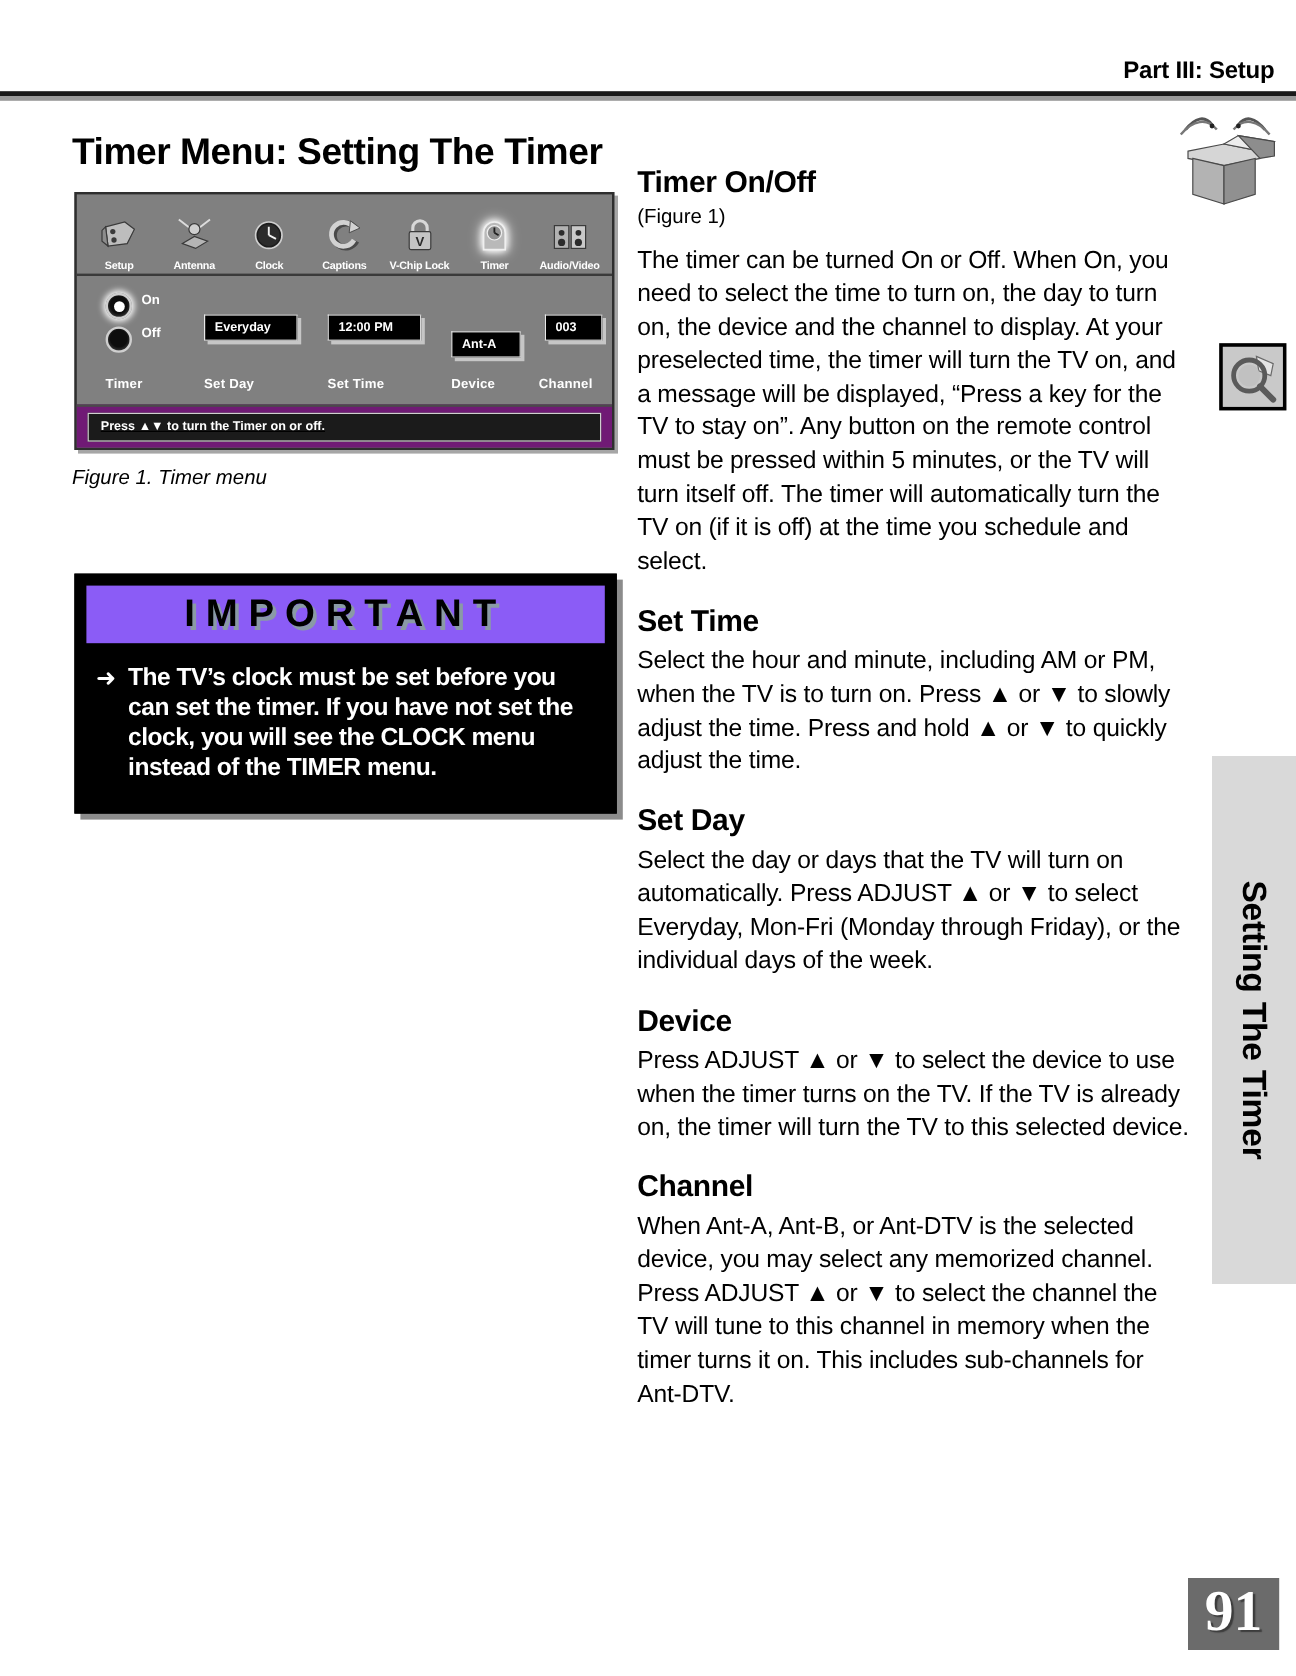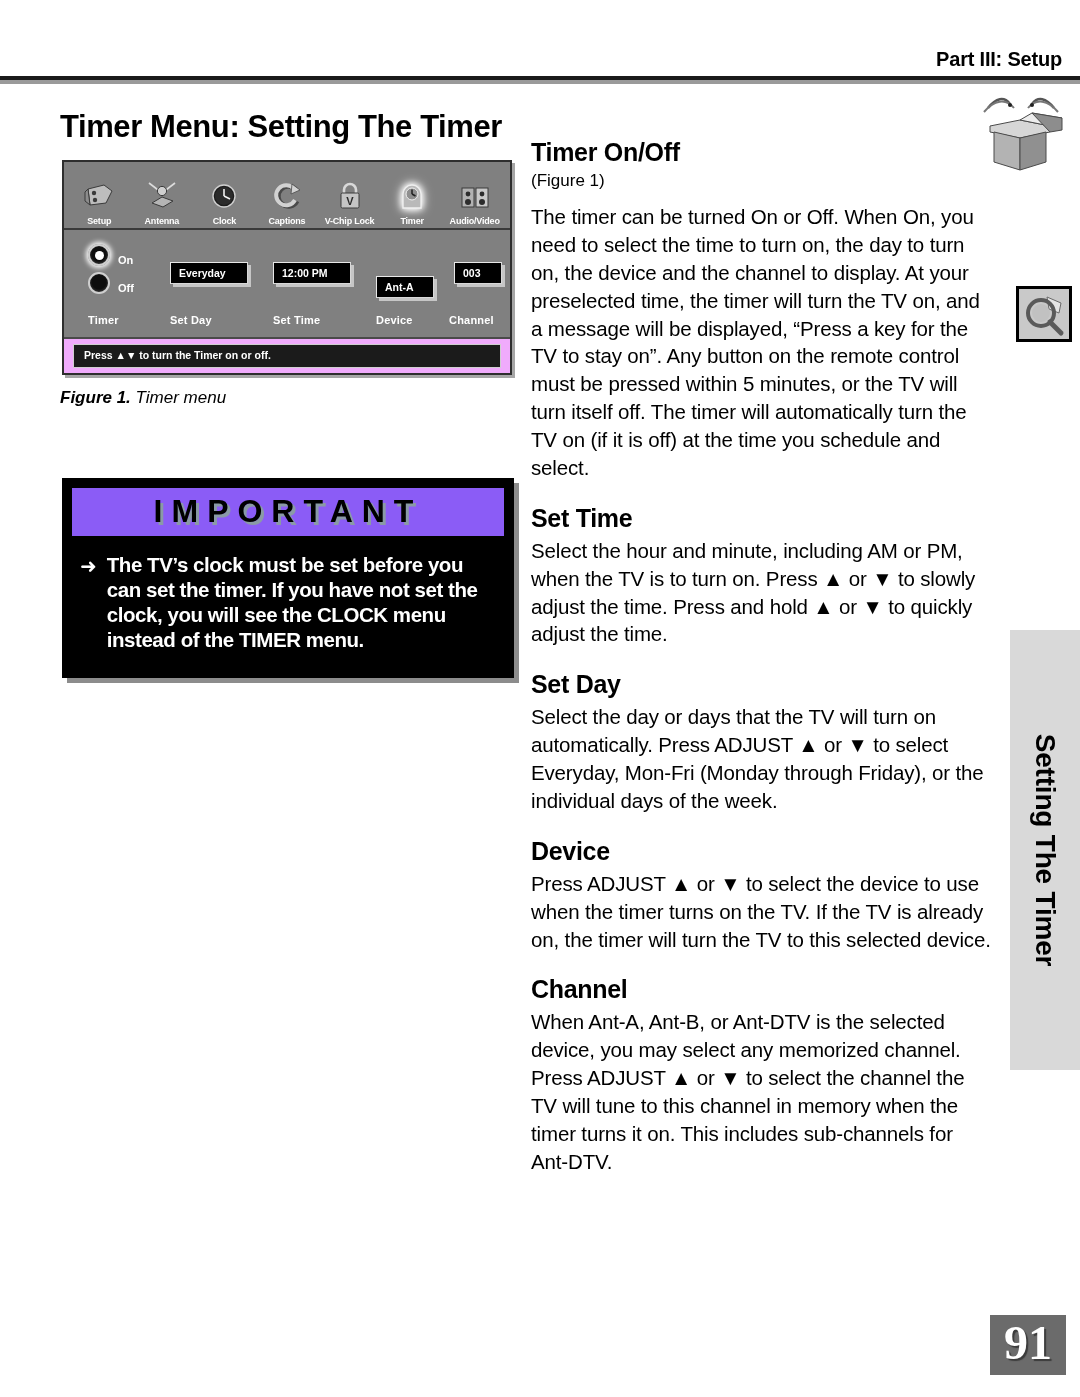--- a/index.html
+++ b/index.html
@@ -121,21 +121,21 @@
     position: relative;
     height: 108px;
   }
   .radio-group {
     position: absolute;
     left: 24px;
     top: 14px;
   }
   .radio-row {
     display: flex;
-    align-items: flex-end;
+    align-items: flex-start;
     margin-bottom: 6px;
   }
   .radio-dot {
     width: 22px;
     height: 22px;
     border-radius: 50%;
     background: radial-gradient(circle at 50% 45%, #0d0d0d 52%, #2a2a2a 70%, #151515 100%);
     border: 2px solid #cfcfcf;
     box-sizing: border-box;
     display: flex;
@@ -179,24 +179,25 @@
     font-weight: bold;
     letter-spacing: 0.2px;
   }
 
   .tvmenu-statuswrap {
     position: absolute;
     left: 0;
     bottom: 0;
     width: 100%;
     height: 36px;
-    background: #f0abfc;
+    background: #701a75;
     border-top: 2px solid #4a4a4a;
     box-sizing: border-box;
     padding: 5px 9px;
+    text-decoration: underline;
   }
   .tvmenu-status {
     background: #1b1b1b;
     border: 1px solid #cfcfcf;
     color: #ffffff;
     font-size: 10.5px;
     font-weight: bold;
     padding: 4px 0 4px 10px;
     box-sizing: border-box;
     height: 100%;
@@ -204,21 +205,21 @@
 
   .figure-caption {
     position: absolute;
     top: 388px;
     left: 60px;
     font-size: 17px;
     font-style: italic;
   }
   .figure-caption b {
     font-style: italic;
-    font-weight: bold;
+    font-weight: normal;
   }
 
   
   .important-box {
     position: absolute;
     top: 478px;
     left: 62px;
     width: 452px;
     height: 200px;
     background: #000000;

